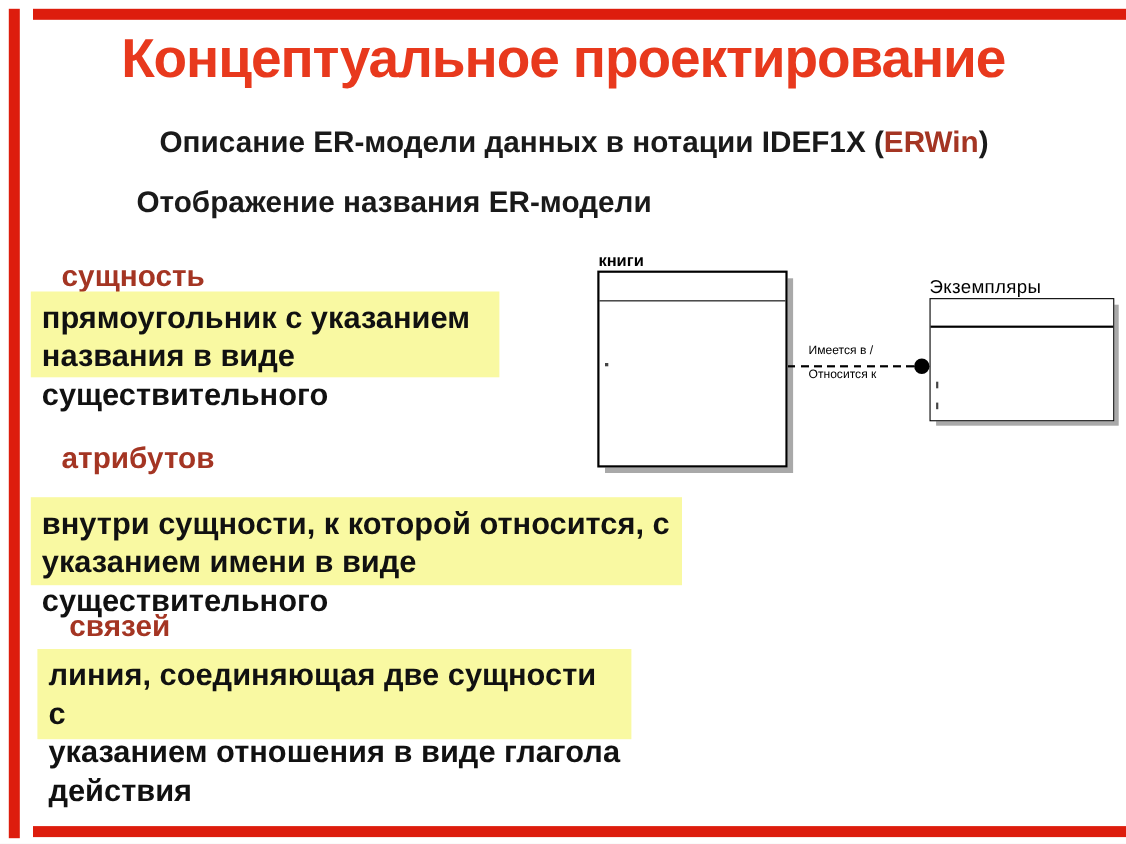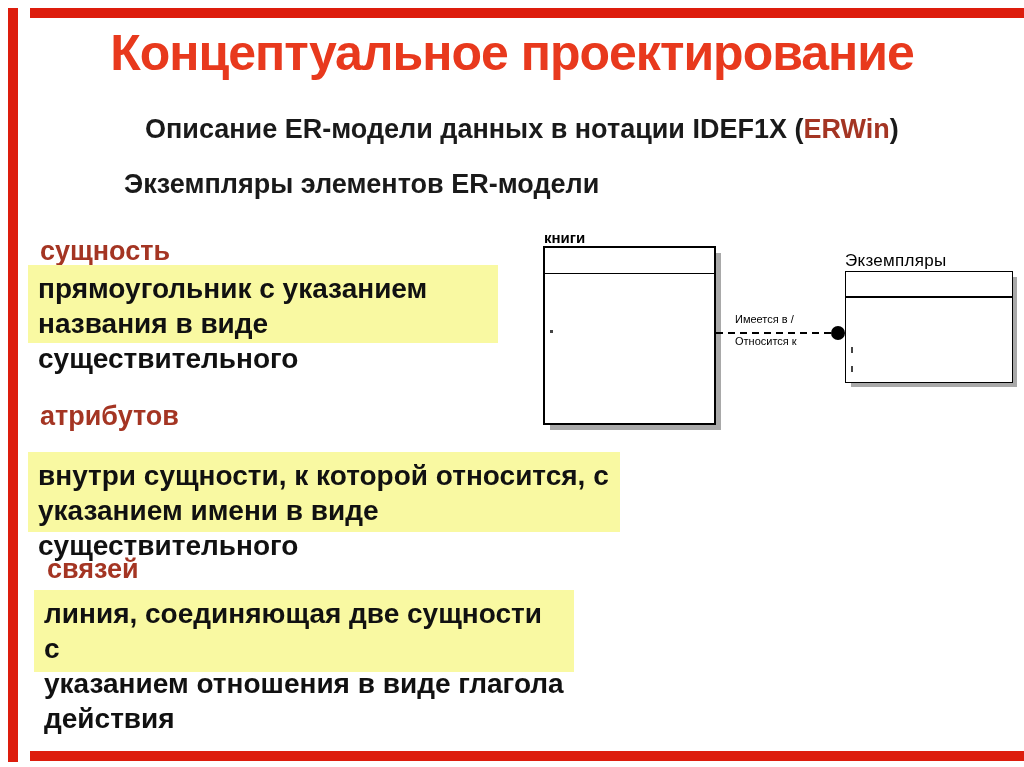--- a/index.html
+++ b/index.html
@@ -37,32 +37,32 @@
     font-size:27px;font-weight:bold;color:#1a1a1a;white-space:nowrap;
   }
   .subtitle .hl{color:var(--accent-brick);}
   .section-heading{
     position:absolute;left:124px;top:169px;
     font-size:27px;font-weight:bold;color:#1a1a1a;white-space:nowrap;
   }
 
   .term{
     position:absolute;
-    font-size:27px;font-weight:bold;color:var(--accent-brick);white-space:nowrap;
+    font-size:27px;font-weight:bold;color:var(--accent-brick);white-space:nowrap;margin-left:16px;
   }
   .term-entity{left:40px;top:236px;}
   .term-attrs{left:40px;top:401px;}
   .term-links{left:47px;top:554px;}
 
   .note{
     position:absolute;background:var(--note-yellow);
     font-size:28px;font-weight:bold;color:#111;
     line-height:35px;padding:6px 10px 5px 10px;
   }
-  .note-entity{left:28px;top:265px;width:470px;height:78px;}
+  .note-entity{left:28px;top:265px;width:426px;height:78px;}
   .note-attrs{left:28px;top:452px;width:592px;height:80px;}
   .note-links{left:34px;top:590px;width:540px;height:82px;}
 
   
   .entity-label{position:absolute;color:#000;white-space:nowrap;}
   .books-label{left:544px;top:229px;font-size:15px;font-weight:bold;}
   .copies-label{left:845px;top:251px;font-size:17px;font-weight:400;letter-spacing:.3px;}
 
   .entity-box{position:absolute;background:#fff;}
   .books-box{
@@ -101,21 +101,21 @@
 <div class="slide">
 
   <div class="frame-bar frame-top"></div>
   <div class="frame-bar frame-left"></div>
   <div class="frame-bar frame-bottom"></div>
 
   <h1 class="title">Концептуальное проектирование</h1>
 
   <div class="subtitle"><span>Описание ER-модели данных в нотации IDEF1X (</span><span class="hl">ERWin</span><span>)</span></div>
 
-  <div class="section-heading">Экземпляры элементов ER-модели</div>
+  <div class="section-heading">Отображение названия ER-модели</div>
 
   <div class="term term-entity">сущность</div>
   <div class="note note-entity">
     <div>прямоугольник с указанием</div>
     <div>названия в виде существительного</div>
   </div>
 
   <div class="term term-attrs">атрибутов</div>
   <div class="note note-attrs">
     <div>внутри сущности, к которой относится, с</div>

